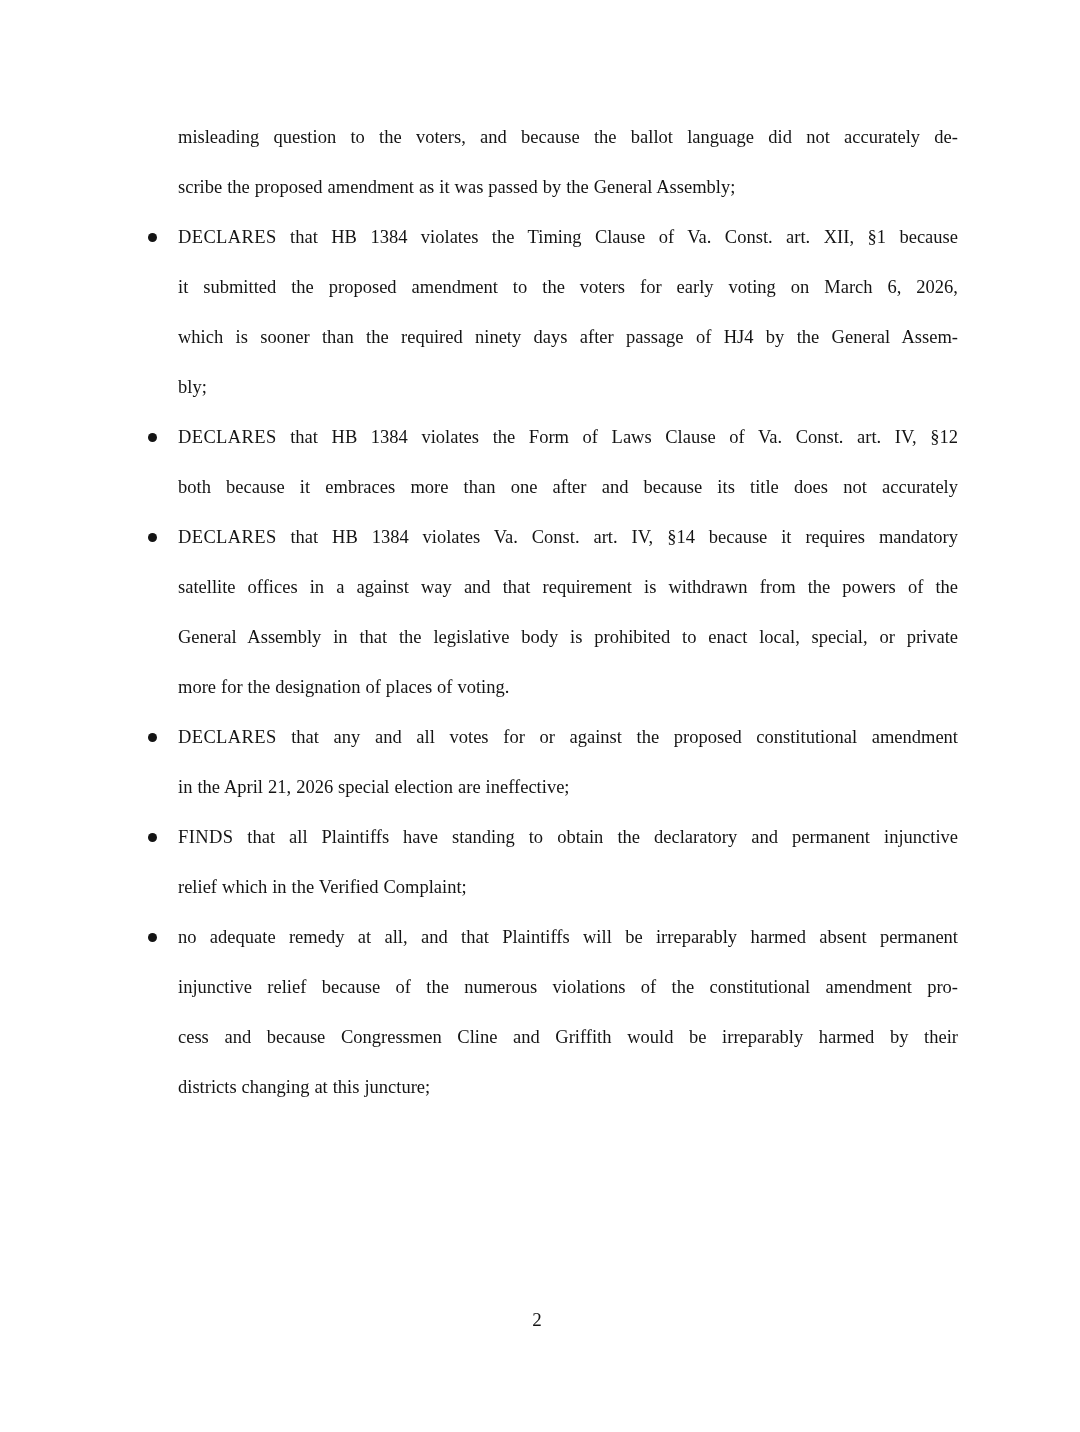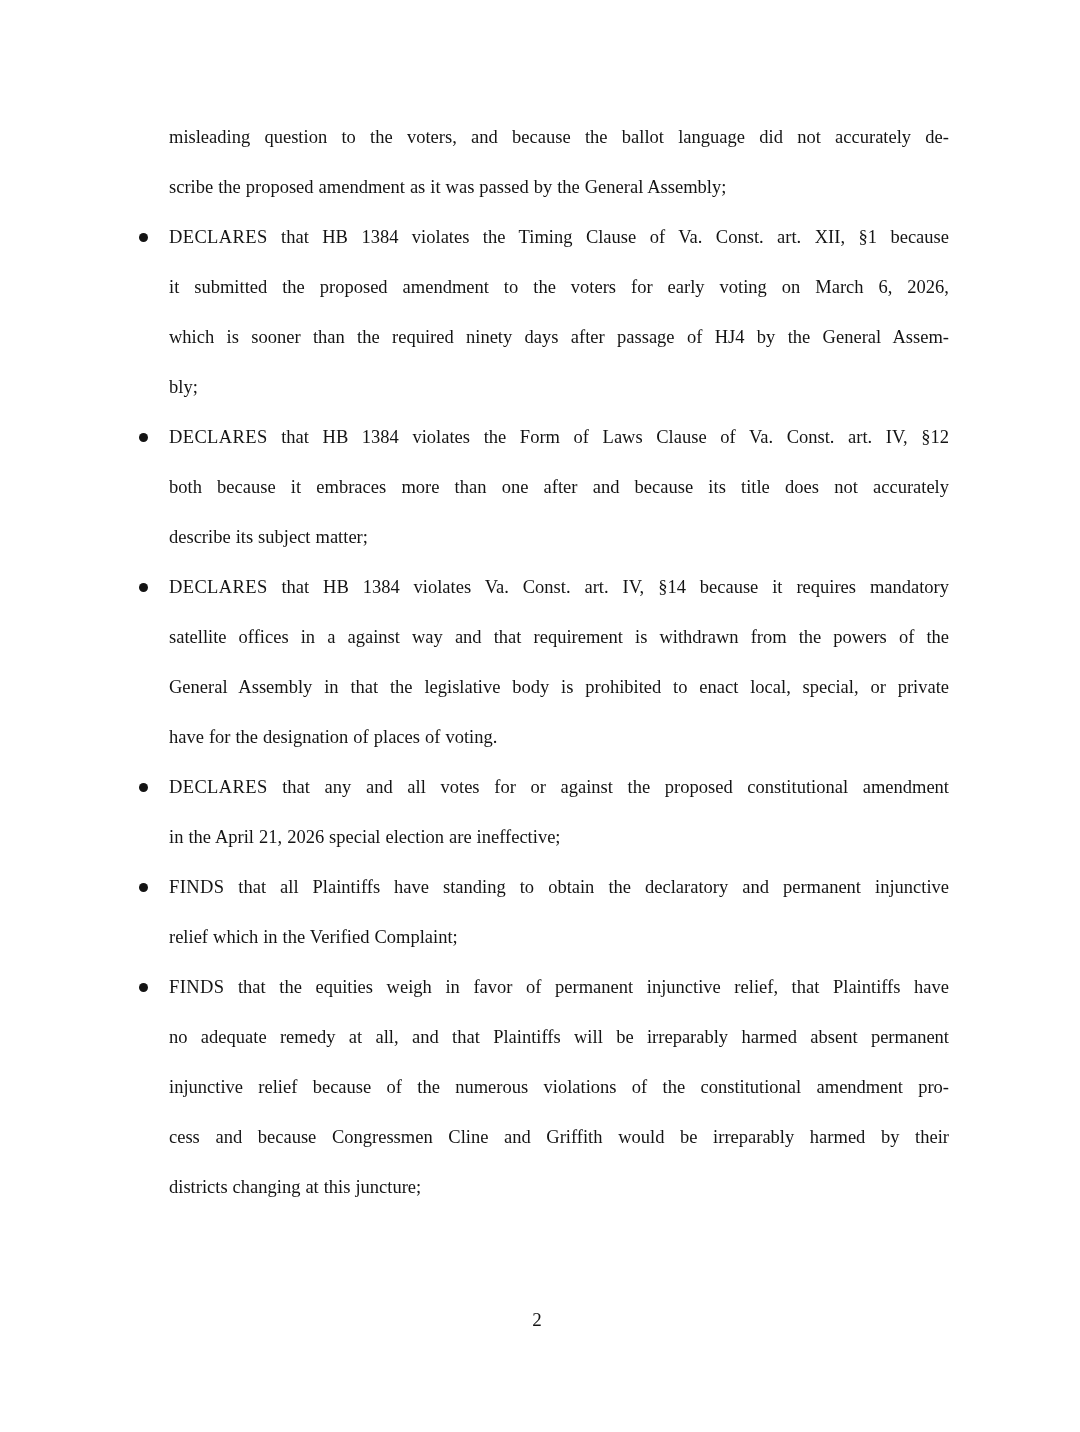--- a/index.html
+++ b/index.html
@@ -12,21 +12,21 @@
   .page {
     position: relative;
     width: 1080px;
     height: 1432px;
     background: #ffffff;
     color: #141414;
     overflow: hidden;
   }
   .doc-body {
     position: absolute;
-    left: 169px;
+    left: 178px;
     top: 112px;
     width: 780px;
   }
   .para { position: relative; }
   .line {
     height: 50px;
     line-height: 50px;
     font-size: 18.5px;
     text-align: justify;
     text-align-last: justify;
@@ -73,42 +73,40 @@
         <span class="bullet-dot"></span>
         <div class="line"><span class="lead">DECLARES</span> that HB 1384 violates the Timing Clause of Va. Const. art. XII, §1 because</div>
         <div class="line">it submitted the proposed amendment to the voters for early voting on March 6, 2026,</div>
         <div class="line">which is sooner than the required ninety days after passage of HJ4 by the General Assem-</div>
         <div class="line last">bly;</div>
       </div>
       <div class="para">
         <span class="bullet-dot"></span>
         <div class="line"><span class="lead">DECLARES</span> that HB 1384 violates the Form of Laws Clause of Va. Const. art. IV, §12</div>
         <div class="line">both because it embraces more than one after and because its title does not accurately</div>
-        <div class="line last">describe its subject matter;</div>
       </div>
       <div class="para">
         <span class="bullet-dot"></span>
         <div class="line"><span class="lead">DECLARES</span> that HB 1384 violates Va. Const. art. IV, §14 because it requires mandatory</div>
         <div class="line">satellite offices in a against way and that requirement is withdrawn from the powers of the</div>
         <div class="line">General Assembly in that the legislative body is prohibited to enact local, special, or private</div>
-        <div class="line last">have for the designation of places of voting.</div>
+        <div class="line last">more for the designation of places of voting.</div>
       </div>
       <div class="para">
         <span class="bullet-dot"></span>
         <div class="line"><span class="lead">DECLARES</span> that any and all votes for or against the proposed constitutional amendment</div>
         <div class="line last">in the April 21, 2026 special election are ineffective;</div>
       </div>
       <div class="para">
         <span class="bullet-dot"></span>
         <div class="line"><span class="lead">FINDS</span> that all Plaintiffs have standing to obtain the declaratory and permanent injunctive</div>
         <div class="line last">relief which in the Verified Complaint;</div>
       </div>
       <div class="para">
         <span class="bullet-dot"></span>
-        <div class="line"><span class="lead">FINDS</span> that the equities weigh in favor of permanent injunctive relief, that Plaintiffs have</div>
         <div class="line">no adequate remedy at all, and that Plaintiffs will be irreparably harmed absent permanent</div>
         <div class="line">injunctive relief because of the numerous violations of the constitutional amendment pro-</div>
         <div class="line">cess and because Congressmen Cline and Griffith would be irreparably harmed by their</div>
         <div class="line last">districts changing at this juncture;</div>
       </div>
     </div>
   <div class="page-number">2</div>
 </div>
 
 </body></html>

